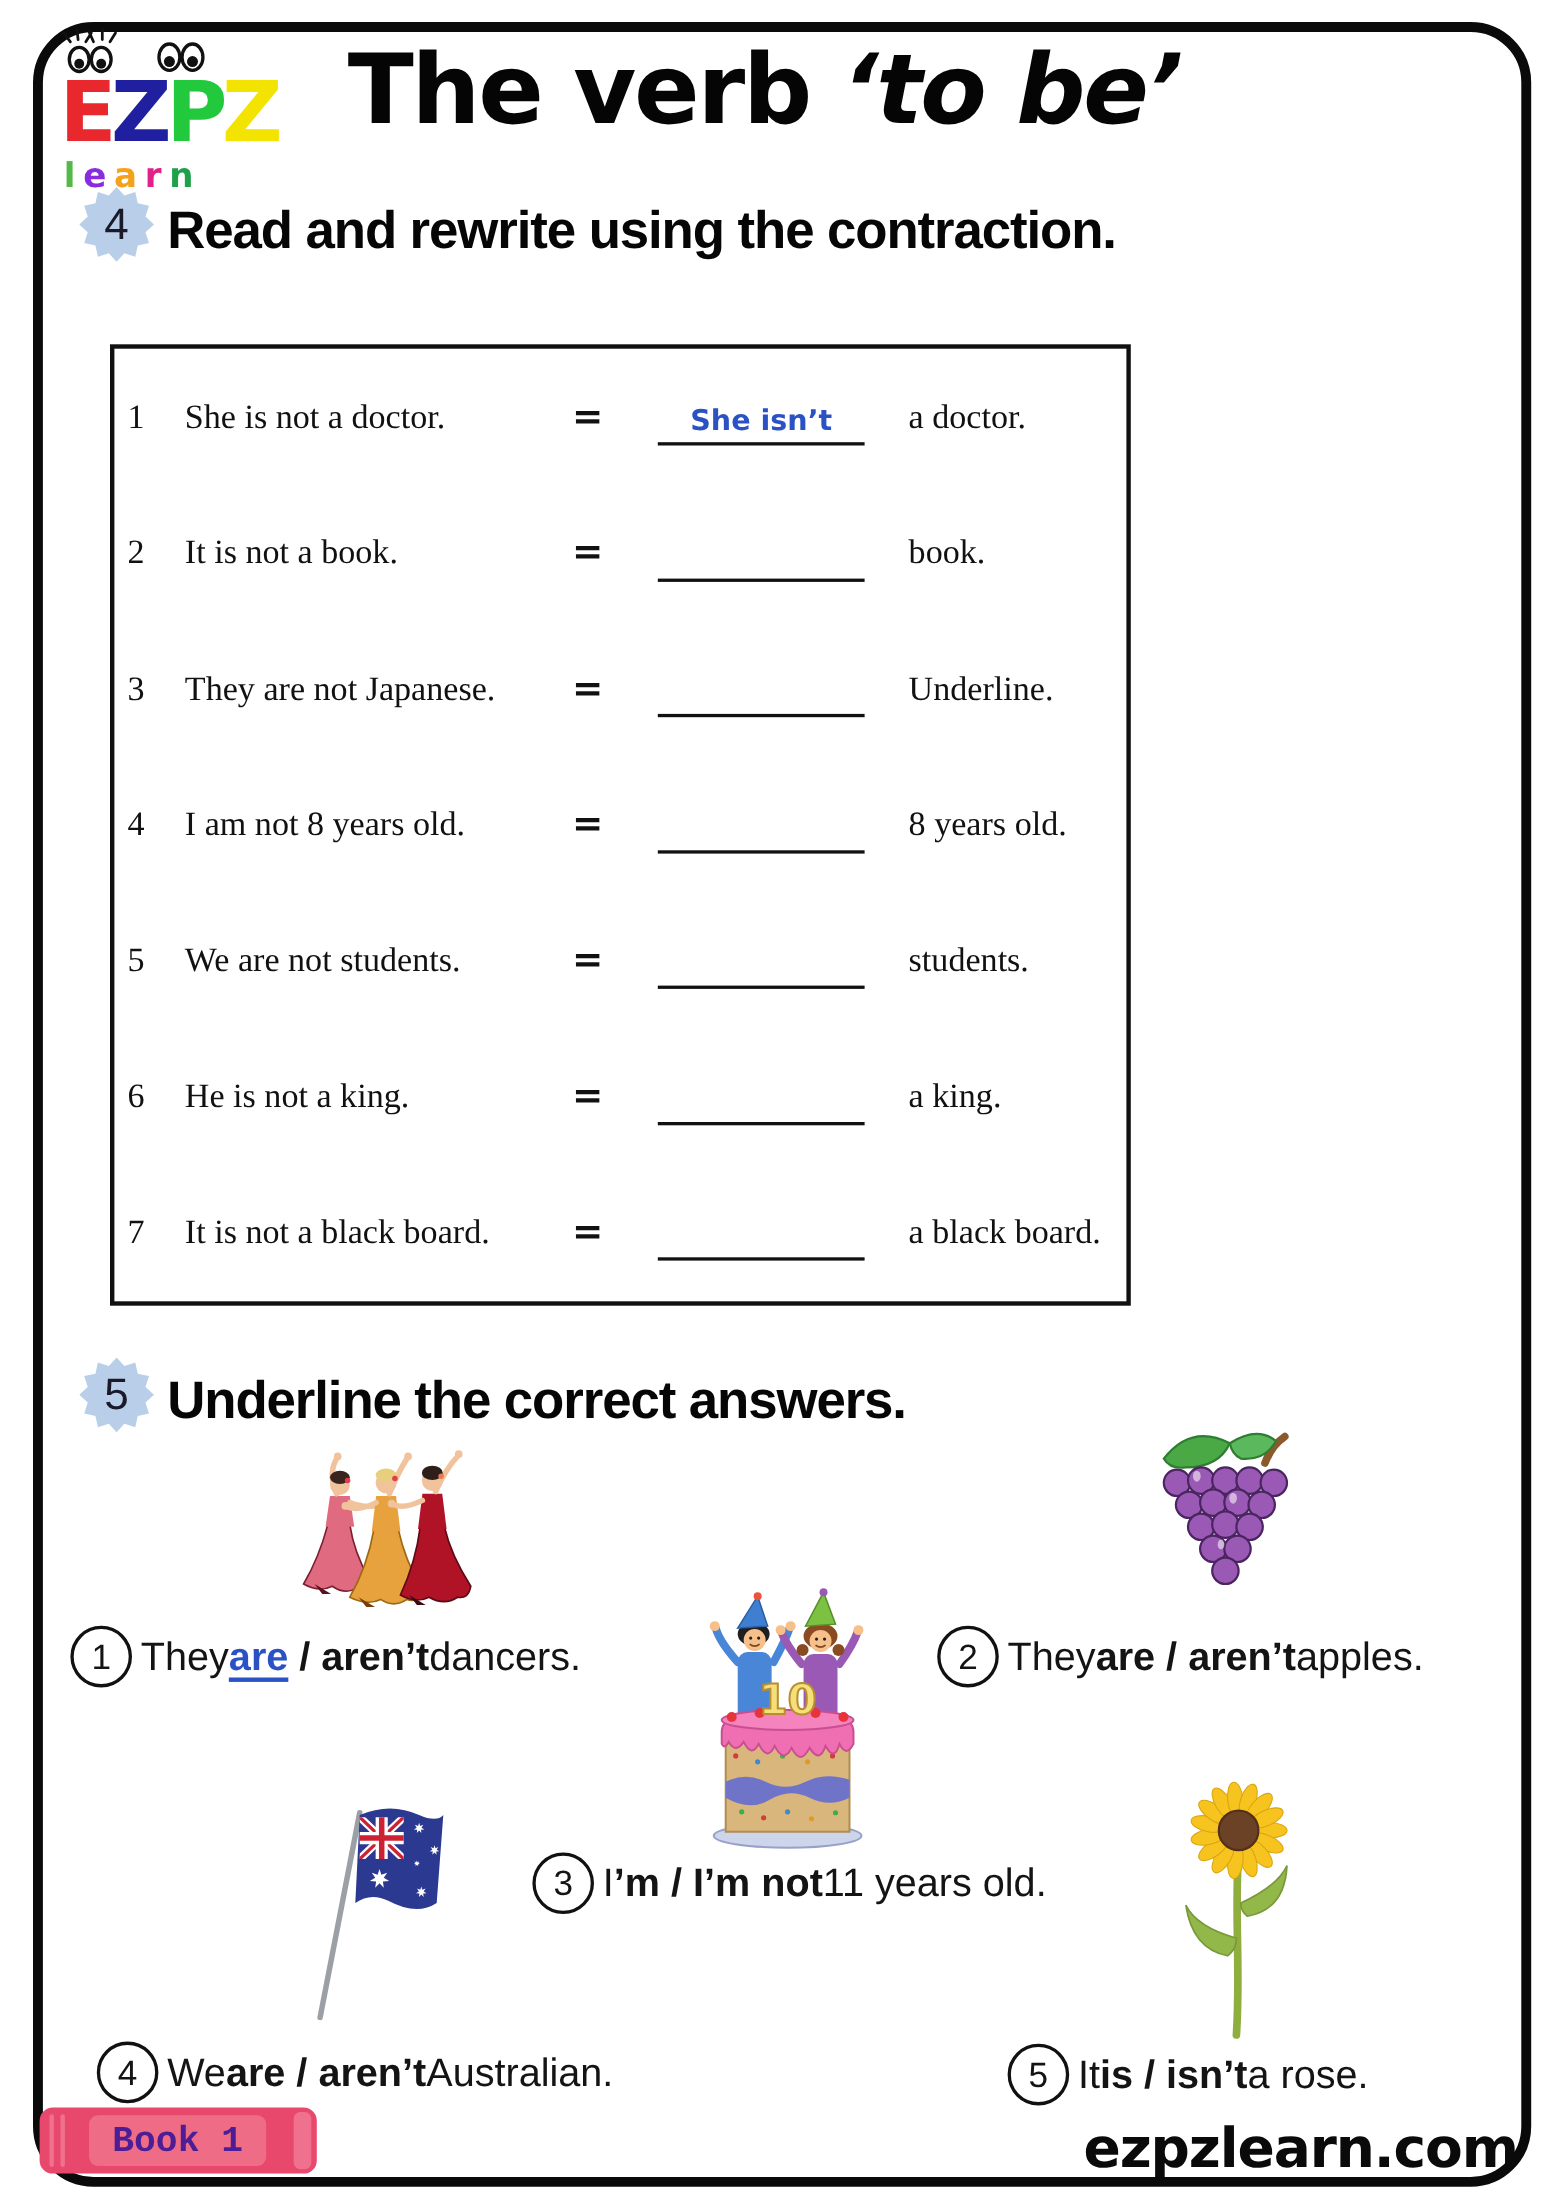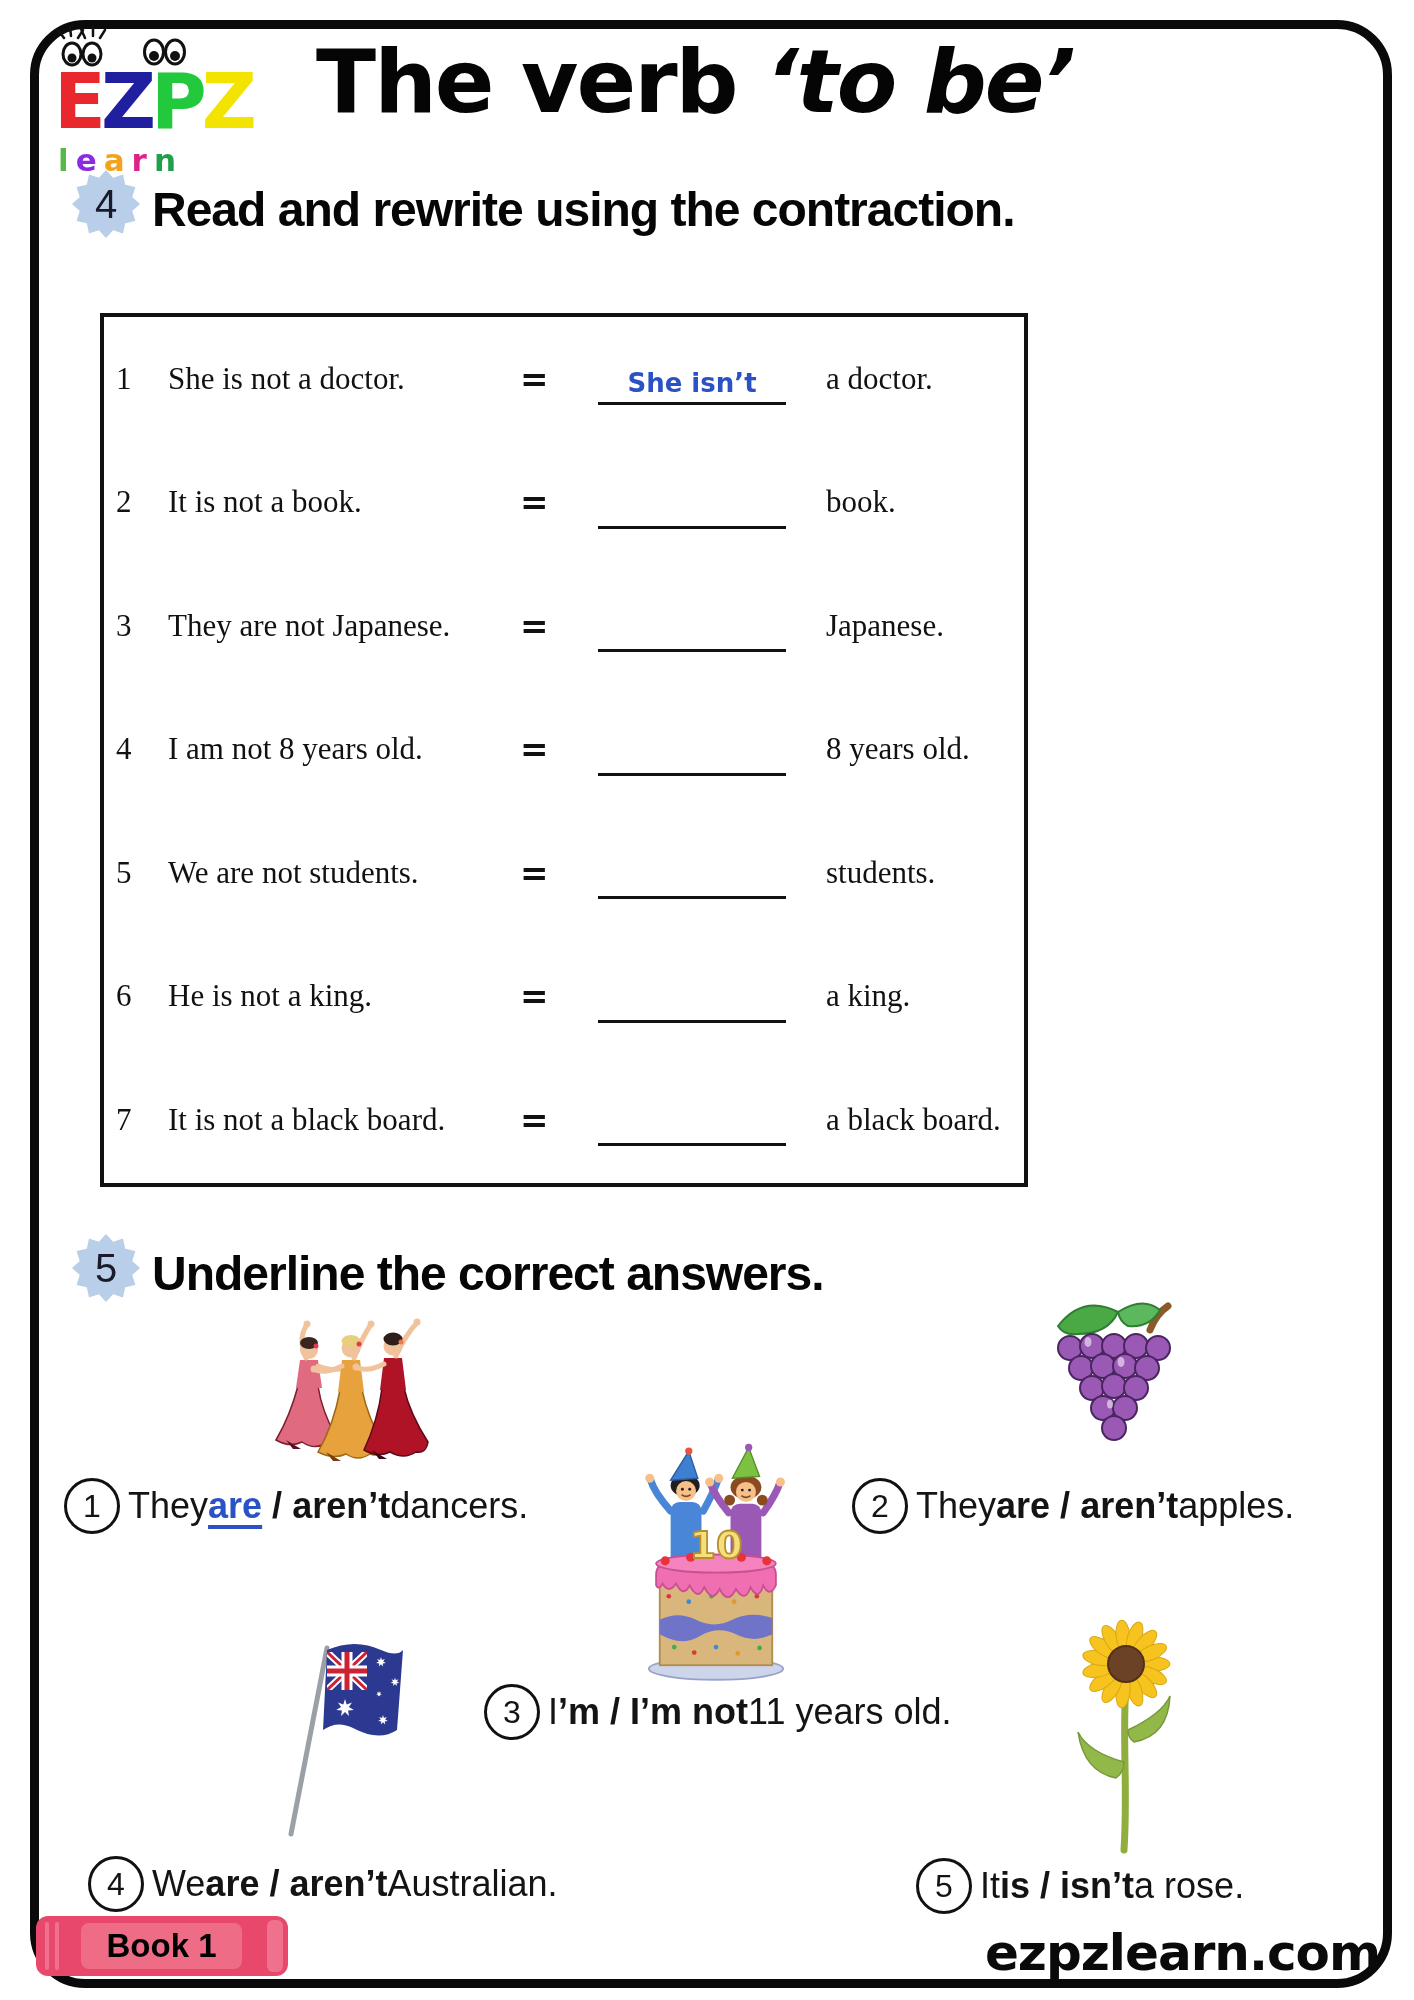--- a/index.html
+++ b/index.html
@@ -81,22 +81,22 @@
   }
   .slash{font-weight:700;margin:0 10px;}
   .art{position:absolute;}
   
   .ribbon{position:absolute;left:36px;top:1916px;width:252px;height:60px;background:#e8486b;border-radius:12px;}
   .ribbon .stripe1{position:absolute;left:9px;top:6px;bottom:6px;width:4px;background:#f0718d;border-radius:2px;}
   .ribbon .stripe2{position:absolute;left:19px;top:6px;bottom:6px;width:4px;background:#f0718d;border-radius:2px;}
   .ribbon .band{position:absolute;right:5px;top:4px;bottom:4px;width:16px;background:#f0718d;border-radius:6px;}
   .ribbon-label{
     position:absolute;left:45px;right:46px;top:7px;bottom:7px;background:#ef6c87;border-radius:8px;
-    display:flex;align-items:center;justify-content:center;color:#000000;
-    font-family:Liberation Sans, sans-serif;font-weight:900;font-size:33px;
+    display:flex;align-items:center;justify-content:center;color:#4c1d95;
+    font-family:Liberation Mono, monospace;font-weight:900;font-size:33px;
   }
   .website{
     position:absolute;right:34px;top:1924px;font-family:"DejaVu Sans",sans-serif;
     font-weight:900;font-size:50px;color:#0a0a0a;letter-spacing:-1px;
   }
 </style>
 </head>
 <body>
 
 <div class="frame"></div>
@@ -152,21 +152,21 @@
       </div>
     <div class="t-suffix">book.</div>
   </div>
   <div class="t-row">
     <div class="t-num">3</div>
     <div class="t-sent">They are not Japanese.</div>
     <div class="t-eq">=</div>
     <div class="t-blank">
         <div class="t-ans"></div>
       </div>
-    <div class="t-suffix">Japanese.</div>
+    <div class="t-suffix">Underline.</div>
   </div>
   <div class="t-row">
     <div class="t-num">4</div>
     <div class="t-sent">I am not 8 years old.</div>
     <div class="t-eq">=</div>
     <div class="t-blank">
         <div class="t-ans"></div>
       </div>
     <div class="t-suffix">8 years old.</div>
   </div>

